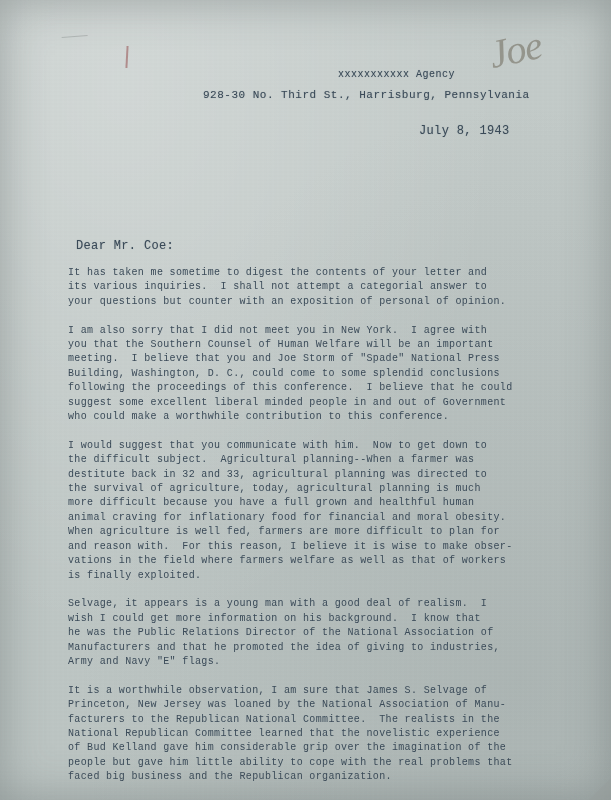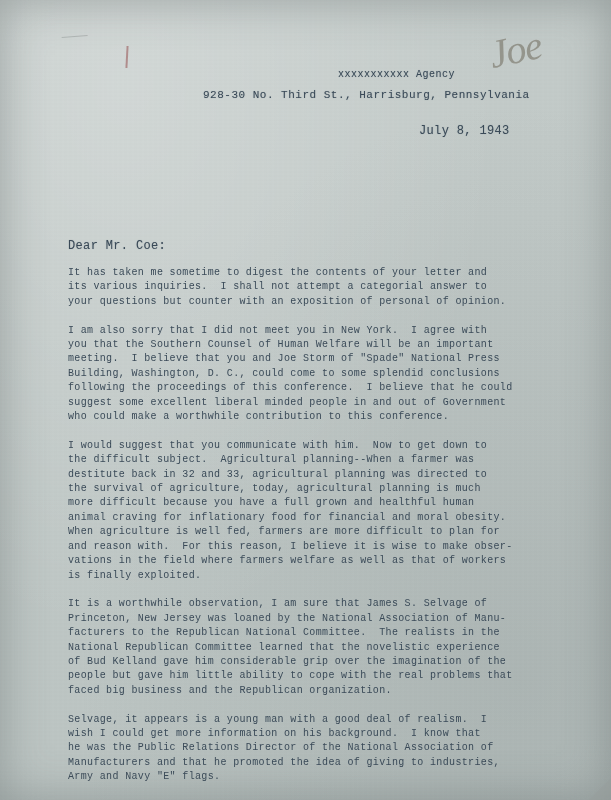--- a/index.html
+++ b/index.html
@@ -66,21 +66,21 @@
   .date-line {
     top: 124px;
     left: 419px;
   }
   .recipient {
     top: 167px;
     left: 68px;
   }
   .salutation {
     top: 239px;
-    left: 68px;
+    left: 76px;
     text-align: center;
   }
   .body-block {
     position: absolute;
     left: 68px;
     top: 266px;
     width: 500px;
   }
   .para {
     margin: 0 0 14.4px 0;
@@ -169,29 +169,29 @@
     <p class="para">I would suggest that you communicate with him.  Now to get down to
 the difficult subject.  Agricultural planning--When a farmer was
 destitute back in 32 and 33, agricultural planning was directed to
 the survival of agriculture, today, agricultural planning is much
 more difficult because you have a full grown and healthful human
 animal craving for inflationary food for financial and moral obesity.
 When agriculture is well fed, farmers are more difficult to plan for
 and reason with.  For this reason, I believe it is wise to make obser-
 vations in the field where farmers welfare as well as that of workers
 is finally exploited.</p>
+    <p class="para">Selvage, it appears is a young man with a good deal of realism.  I
+wish I could get more information on his background.  I know that
+he was the Public Relations Director of the National Association of
+Manufacturers and that he promoted the idea of giving to industries,
+Army and Navy "E" flags.</p>
     <p class="para">It is a worthwhile observation, I am sure that James S. Selvage of
 Princeton, New Jersey was loaned by the National Association of Manu-
 facturers to the Republican National Committee.  The realists in the
 National Republican Committee learned that the novelistic experience
 of Bud Kelland gave him considerable grip over the imagination of the
 people but gave him little ability to cope with the real problems that
 faced big business and the Republican organization.</p>
-    <p class="para">Selvage, it appears is a young man with a good deal of realism.  I
-wish I could get more information on his background.  I know that
-he was the Public Relations Director of the National Association of
-Manufacturers and that he promoted the idea of giving to industries,
-Army and Navy "E" flags.</p>
   </div>
 
   <div class="edge-shade"></div>
   <div class="corner-fold"></div>
 </div>
 
 </body></html>

